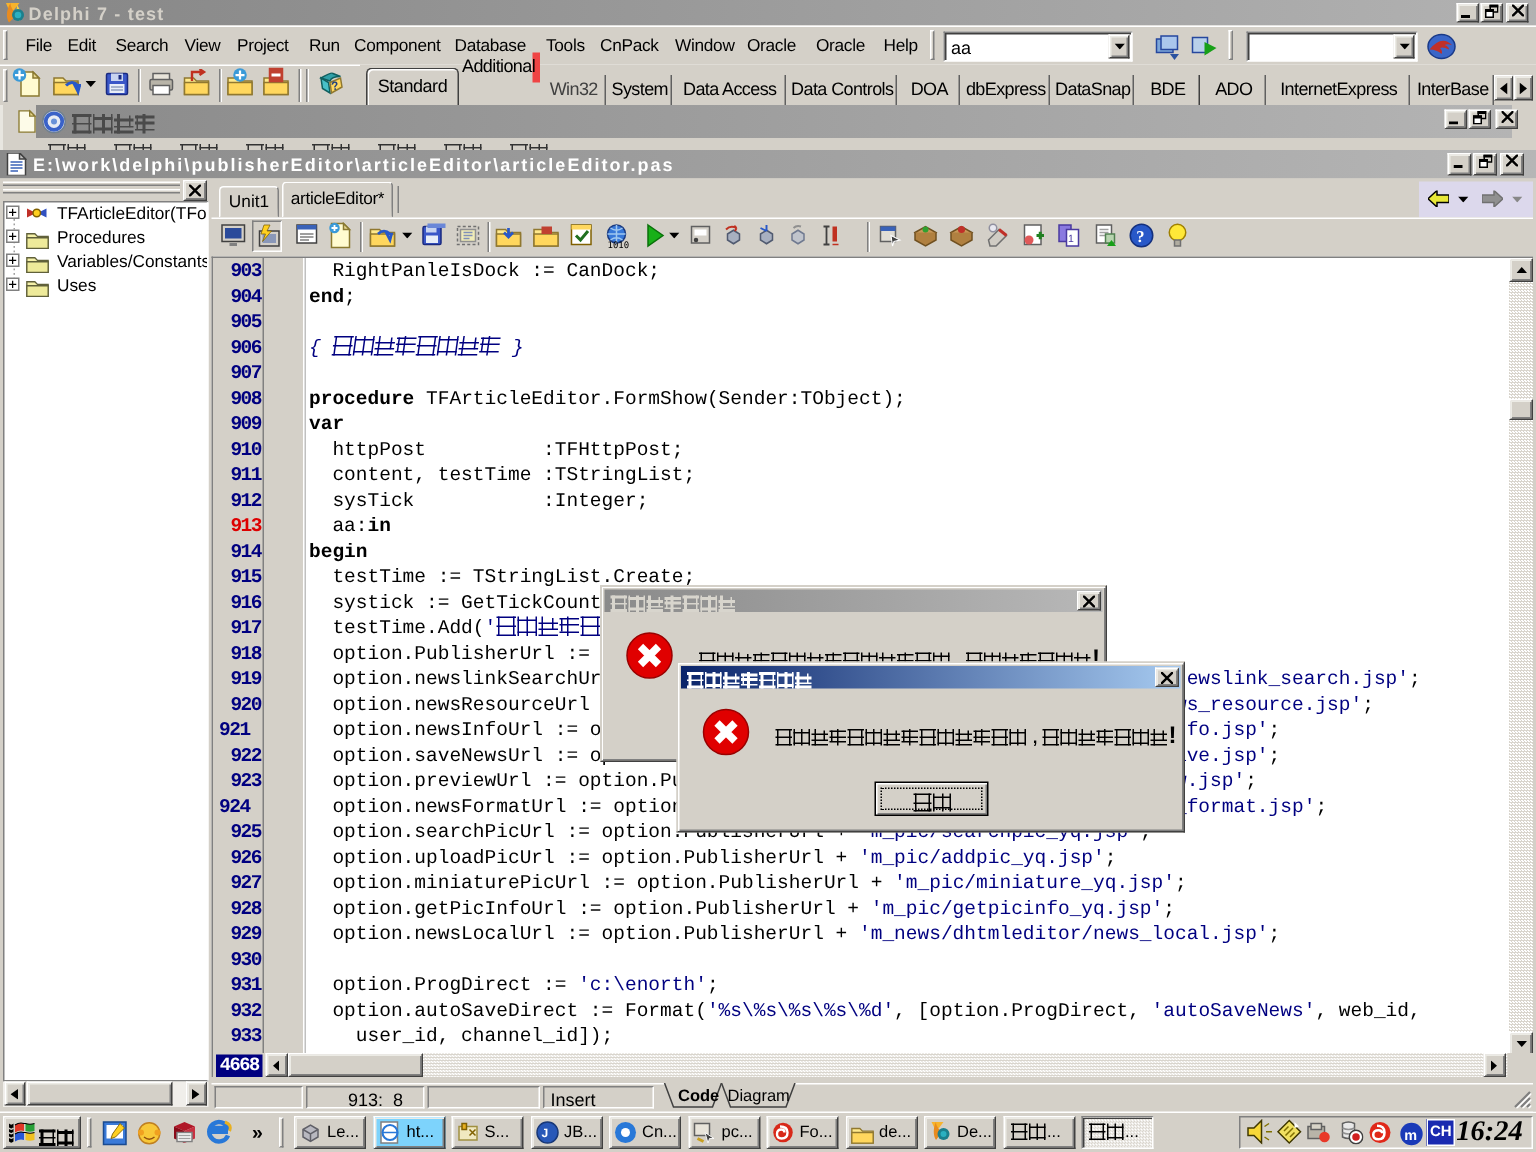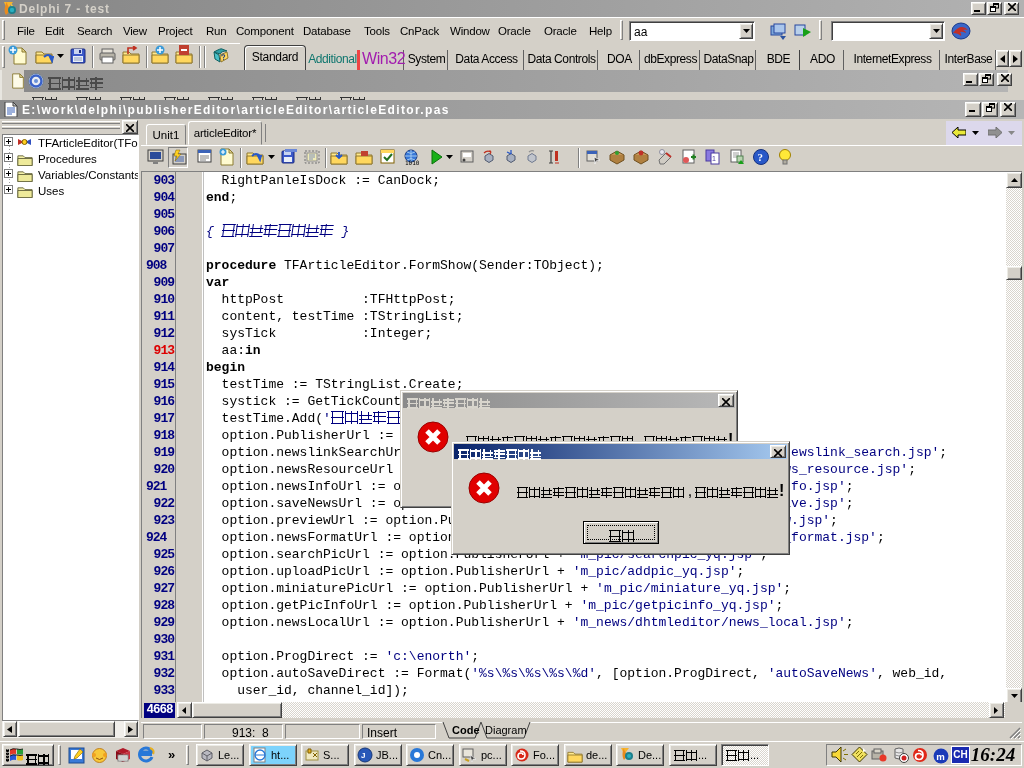--- a/index.html
+++ b/index.html
@@ -179,22 +179,22 @@
       <rect x="0" y="0" width="10" height="10" fill="#c04030"></rect>
       <path d="M2 5 h6" stroke="#fff" stroke-width="2"></path>
     </svg>
 <div class="abs" style="left:199px;top:46px;width:2px;height:22px;border-left:1px solid #808080;border-right:1px solid #fff"></div>
 <div class="abs" style="left:204px;top:46px;width:2px;height:22px;border-left:1px solid #808080;border-right:1px solid #fff"></div>
 <svg class="abs" style="left:212px;top:47px" width="18" height="18" viewBox="0 0 18 18">
       <use href="#book"></use>
     </svg>
 <div class="abs" style="left:240px;top:43px;width:784px;height:27px;background:#d4d0c8"></div>
 <div class="abs" style="left:244px;top:45px;width:62px;height:25px;background:#d4d0c8;border:1px solid #404040;border-bottom:none;border-radius:4px 4px 0 0;box-shadow:inset 1px 1px 0 #fff;font-size:12px;text-align:center;line-height:22px;letter-spacing:-0.3px">Standard</div>
-<div class="abs" style="left:308px;top:50px;width:52px;height:20px;font-size:12px;text-align:center;line-height:18px;border-right:3px solid #ef4444;color:#0f766e;letter-spacing:-0.4px;white-space:nowrap">Additional</div>
-<div class="abs" style="left:362px;top:50px;width:42px;height:20px;font-size:16px;line-height:18px;border-right:1px solid #606060;color:#a21caf;letter-spacing:-0.4px;white-space:nowrap">Win32</div>
+<div class="abs" style="left:308px;top:35px;width:52px;height:20px;font-size:12px;text-align:center;line-height:18px;border-right:5px solid #ef4444;color:#000000;letter-spacing:-0.4px;white-space:nowrap">Additional</div>
+<div class="abs" style="left:362px;top:50px;width:42px;height:20px;font-size:12px;text-align:center;line-height:18px;border-right:1px solid #606060;color:#404040;letter-spacing:-0.4px;white-space:nowrap">Win32</div>
 <div class="abs" style="left:406px;top:50px;width:42px;height:20px;font-size:12px;text-align:center;line-height:18px;border-right:1px solid #606060;color:#000;letter-spacing:-0.4px;white-space:nowrap">System</div>
 <div class="abs" style="left:450px;top:50px;width:74px;height:20px;font-size:12px;text-align:center;line-height:18px;border-right:1px solid #606060;color:#000;letter-spacing:-0.4px;white-space:nowrap">Data Access</div>
 <div class="abs" style="left:526px;top:50px;width:72px;height:20px;font-size:12px;text-align:center;line-height:18px;border-right:1px solid #606060;color:#000;letter-spacing:-0.4px;white-space:nowrap">Data Controls</div>
 <div class="abs" style="left:600px;top:50px;width:40px;height:20px;font-size:12px;text-align:center;line-height:18px;border-right:1px solid #606060;color:#000;letter-spacing:-0.4px;white-space:nowrap">DOA</div>
 <div class="abs" style="left:642px;top:50px;width:58px;height:20px;font-size:12px;text-align:center;line-height:18px;border-right:1px solid #606060;color:#000;letter-spacing:-0.4px;white-space:nowrap">dbExpress</div>
 <div class="abs" style="left:702px;top:50px;width:54px;height:20px;font-size:12px;text-align:center;line-height:18px;border-right:1px solid #606060;color:#000;letter-spacing:-0.4px;white-space:nowrap">DataSnap</div>
 <div class="abs" style="left:758px;top:50px;width:42px;height:20px;font-size:12px;text-align:center;line-height:18px;border-right:1px solid #404040;color:#000;letter-spacing:-0.4px;white-space:nowrap">BDE</div>
 <div class="abs" style="left:802px;top:50px;width:42px;height:20px;font-size:12px;text-align:center;line-height:18px;border-right:1px solid #606060;color:#000;letter-spacing:-0.4px;white-space:nowrap">ADO</div>
 <div class="abs" style="left:846px;top:50px;width:94px;height:20px;font-size:12px;text-align:center;line-height:18px;border-right:1px solid #606060;color:#000;letter-spacing:-0.4px;white-space:nowrap">InternetExpress</div>
 <div class="abs" style="left:942px;top:50px;width:54px;height:20px;font-size:12px;text-align:center;line-height:18px;border-right:1px solid #606060;color:#000;letter-spacing:-0.4px;white-space:nowrap">InterBase</div>
@@ -480,21 +480,21 @@
 <div class="abs mono" style="left:146px;top:173px;width:28px;font-size:13px;font-weight:bold;color:#000080;text-align:right;letter-spacing:-1px">903</div>
 <div class="abs mono" style="left:206px;top:173px;font-size:13px;white-space:pre">&nbsp;&nbsp;RightPanleIsDock&nbsp;:=&nbsp;CanDock;</div>
 <div class="abs mono" style="left:146px;top:190px;width:28px;font-size:13px;font-weight:bold;color:#000080;text-align:right;letter-spacing:-1px">904</div>
 <div class="abs mono" style="left:206px;top:190px;font-size:13px;white-space:pre"><b>end</b>;</div>
 <div class="abs mono" style="left:146px;top:207px;width:28px;font-size:13px;font-weight:bold;color:#000080;text-align:right;letter-spacing:-1px">905</div>
 <div class="abs mono" style="left:206px;top:207px;font-size:13px;white-space:pre"></div>
 <div class="abs mono" style="left:146px;top:224px;width:28px;font-size:13px;font-weight:bold;color:#000080;text-align:right;letter-spacing:-1px">906</div>
 <div class="abs mono" style="left:206px;top:224px;font-size:13px;white-space:pre"><span style="color:#000080;font-style:italic">{&nbsp;<i class="z z1 " style="width:13px;height:13px;transform:skewX(-8deg);"></i><i class="z z2 " style="width:13px;height:13px;transform:skewX(-8deg);"></i><i class="z z3 " style="width:13px;height:13px;transform:skewX(-8deg);"></i><i class="z z4 " style="width:13px;height:13px;transform:skewX(-8deg);"></i><i class="z z1 " style="width:13px;height:13px;transform:skewX(-8deg);"></i><i class="z z2 " style="width:13px;height:13px;transform:skewX(-8deg);"></i><i class="z z3 " style="width:13px;height:13px;transform:skewX(-8deg);"></i><i class="z z4 " style="width:13px;height:13px;transform:skewX(-8deg);"></i>&nbsp;}</span></div>
 <div class="abs mono" style="left:146px;top:241px;width:28px;font-size:13px;font-weight:bold;color:#000080;text-align:right;letter-spacing:-1px">907</div>
 <div class="abs mono" style="left:206px;top:241px;font-size:13px;white-space:pre"></div>
-<div class="abs mono" style="left:146px;top:258px;width:28px;font-size:13px;font-weight:bold;color:#000080;letter-spacing:-1px">908</div>
+<div class="abs mono" style="left:146px;top:258px;width:28px;font-size:13px;font-weight:bold;color:#000080;text-align:right;letter-spacing:-1px">908</div>
 <div class="abs mono" style="left:206px;top:258px;font-size:13px;white-space:pre"><b>procedure</b>&nbsp;TFArticleEditor.FormShow(Sender:TObject);</div>
 <div class="abs mono" style="left:146px;top:275px;width:28px;font-size:13px;font-weight:bold;color:#000080;text-align:right;letter-spacing:-1px">909</div>
 <div class="abs mono" style="left:206px;top:275px;font-size:13px;white-space:pre"><b>var</b></div>
 <div class="abs mono" style="left:146px;top:292px;width:28px;font-size:13px;font-weight:bold;color:#000080;text-align:right;letter-spacing:-1px">910</div>
 <div class="abs mono" style="left:206px;top:292px;font-size:13px;white-space:pre">&nbsp;&nbsp;httpPost&nbsp;&nbsp;&nbsp;&nbsp;&nbsp;&nbsp;&nbsp;&nbsp;&nbsp;&nbsp;:TFHttpPost;</div>
 <div class="abs mono" style="left:146px;top:309px;width:28px;font-size:13px;font-weight:bold;color:#000080;text-align:right;letter-spacing:-1px">911</div>
 <div class="abs mono" style="left:206px;top:309px;font-size:13px;white-space:pre">&nbsp;&nbsp;content,&nbsp;testTime&nbsp;:TStringList;</div>
 <div class="abs mono" style="left:146px;top:326px;width:28px;font-size:13px;font-weight:bold;color:#000080;text-align:right;letter-spacing:-1px">912</div>
 <div class="abs mono" style="left:206px;top:326px;font-size:13px;white-space:pre">&nbsp;&nbsp;sysTick&nbsp;&nbsp;&nbsp;&nbsp;&nbsp;&nbsp;&nbsp;&nbsp;&nbsp;&nbsp;&nbsp;:Integer;</div>
 <div class="abs mono" style="left:146px;top:343px;width:28px;font-size:13px;font-weight:bold;color:#dd0000;text-align:right;letter-spacing:-1px">913</div>

